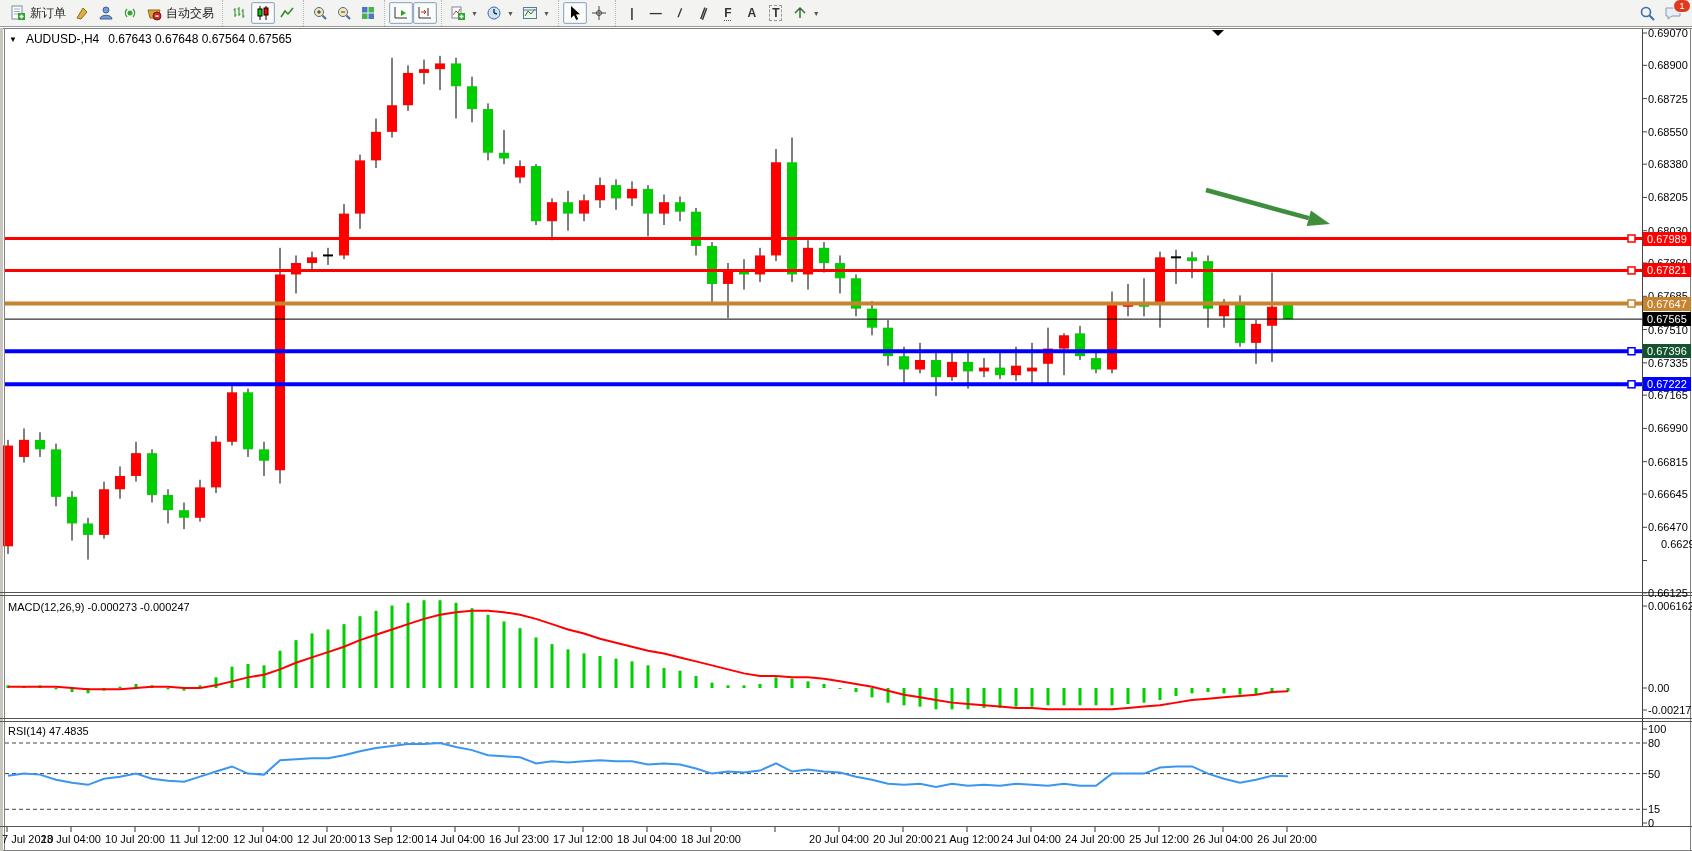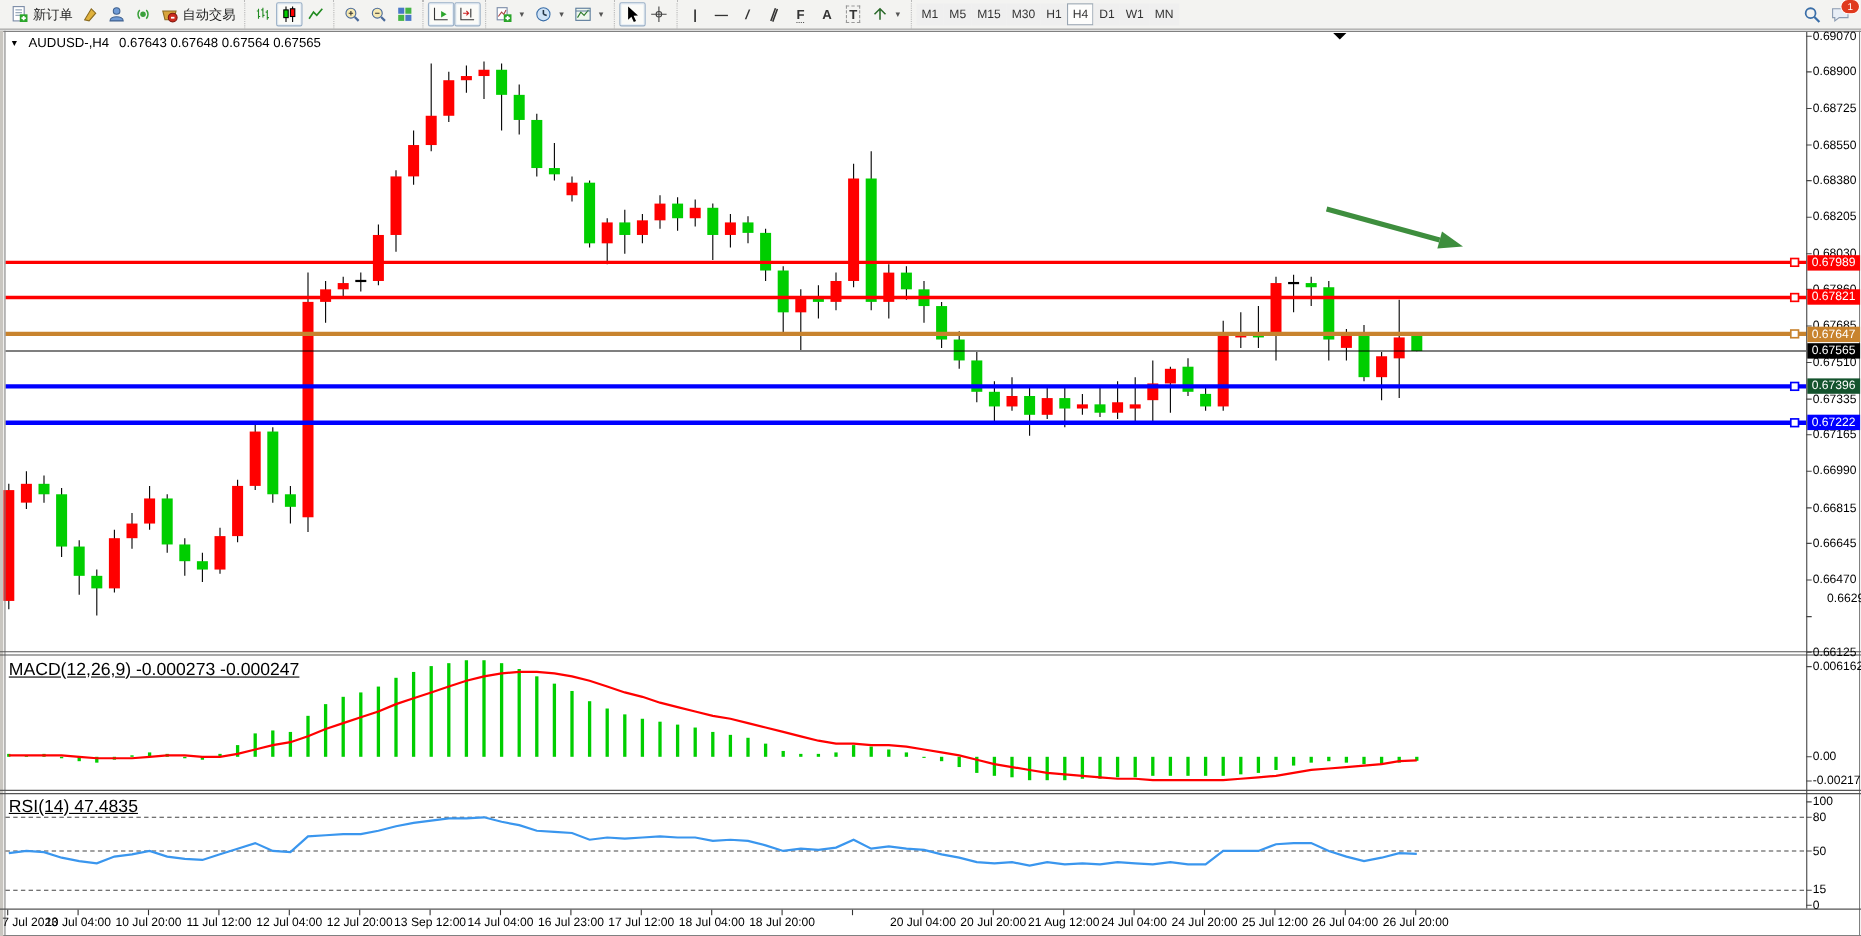--- a/index.html
+++ b/index.html
@@ -26,21 +26,21 @@
   
   #cv{position:absolute;left:0;top:0;z-index:1;}
   #overlay{position:absolute;left:0;top:0;width:1692px;height:780px;z-index:5;pointer-events:none;}
   .symrow{position:absolute;left:9px;top:32px;font-size:12px;color:#000;display:flex;gap:9px;align-items:center;z-index:6;}
   .symtri{font-size:8px;color:#000;}
   .pxl{position:absolute;left:1648px;font-size:11px;color:#000;transform:translateY(-6px);white-space:nowrap;}
   .txl{position:absolute;font-size:11px;color:#000;transform:translateX(-50%);white-space:nowrap;}
   .txl.first{transform:none;}
   .pbadge{position:absolute;left:1643px;width:48px;height:14px;color:#fff;font-size:11px;line-height:14px;
           padding-left:4px;box-sizing:border-box;transform:translateY(-7px);white-space:nowrap;}
-  .pane-label{position:absolute;left:8px;font-size:16px;color:#000;z-index:6;text-decoration:underline;}
+  .pane-label{position:absolute;left:8px;font-size:11px;color:#000;z-index:6;}
 </style>
 </head>
 <body>
 
 <div class="toolbar">
   <div class="tgroup">
     <button class="tbtn">
       <svg width="16" height="16">
           <rect x="2" y="1" width="10" height="13" fill="#fff" stroke="#7a8aa6"></rect>
           <line x1="4" y1="4" x2="10" y2="4" stroke="#9ab"></line>
@@ -210,31 +210,20 @@
         <span class="glyph" style="border:1px dashed #999;padding:0 2px;">T</span>
       </button>
     <button class="tbtn">
       <svg width="16" height="16">
           <path d="M3 8 L8 3 L13 8 M8 3 V13" fill="none" stroke="#2a6a2a" stroke-width="1.4"></path>
         </svg>
       <span class="dd">▼</span>
     </button>
   </div>
 
-  <div class="tgroup" id="tfbar">
-      <button class="tf">M1</button>
-      <button class="tf">M5</button>
-      <button class="tf">M15</button>
-      <button class="tf">M30</button>
-      <button class="tf">H1</button>
-      <button class="tf active">H4</button>
-      <button class="tf">D1</button>
-      <button class="tf">W1</button>
-      <button class="tf">MN</button>
-    </div>
 
   <div class="tgroup rightgrp">
     <button class="tbtn">
       <svg width="17" height="17">
           <circle cx="7" cy="7" r="4.5" fill="none" stroke="#3a6ea8" stroke-width="1.6"></circle>
           <line x1="10.5" y1="10.5" x2="15" y2="15" stroke="#3a6ea8" stroke-width="2"></line>
         </svg>
     </button>
     <button class="tbtn chatwrap">
       <svg width="18" height="16">

